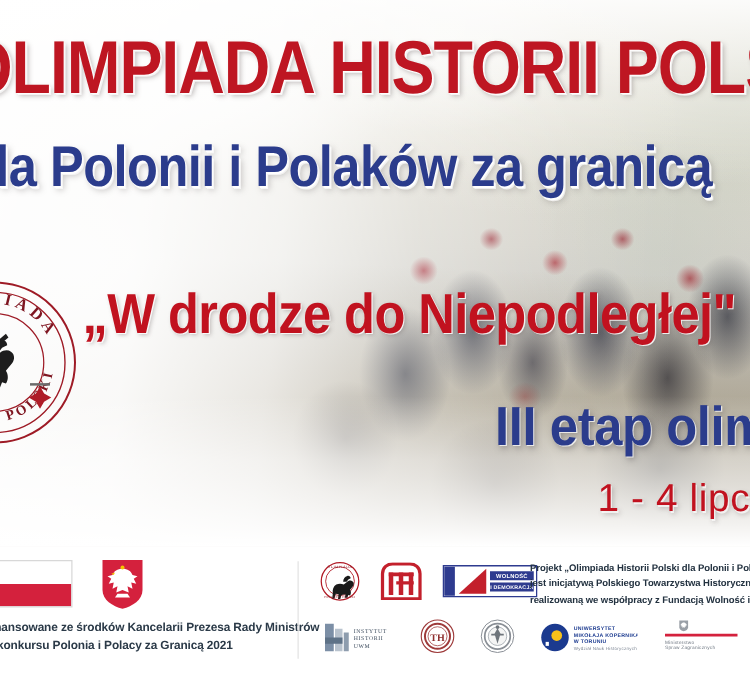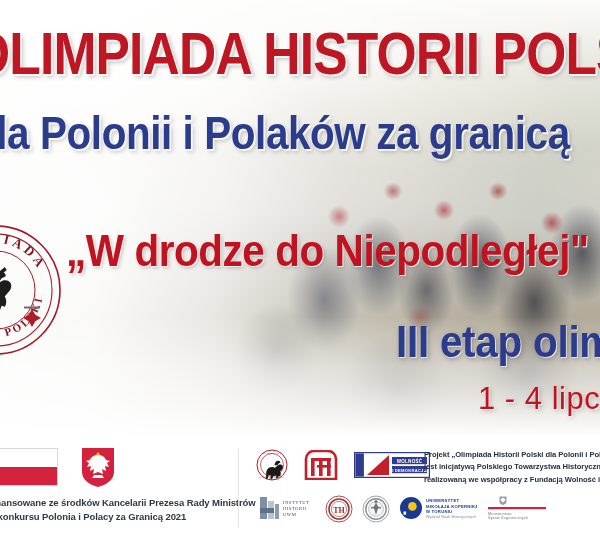--- a/index.html
+++ b/index.html
@@ -263,22 +263,22 @@
     color: #233240;
     letter-spacing: -.05px;
   }
   .credit div { white-space: nowrap; }
 
   .org-bottom {
     position: absolute;
     left: 258px;
     top: 58px;
     display: flex;
-    align-items: flex-start;
-    gap: 9px;
+    align-items: flex-end;
+    gap: 20px;
   }
   .org-top {
     position: absolute;
     left: 256px;
     top: 12px;
     display: flex;
     align-items: center;
     gap: 16px;
   }
 </style>

